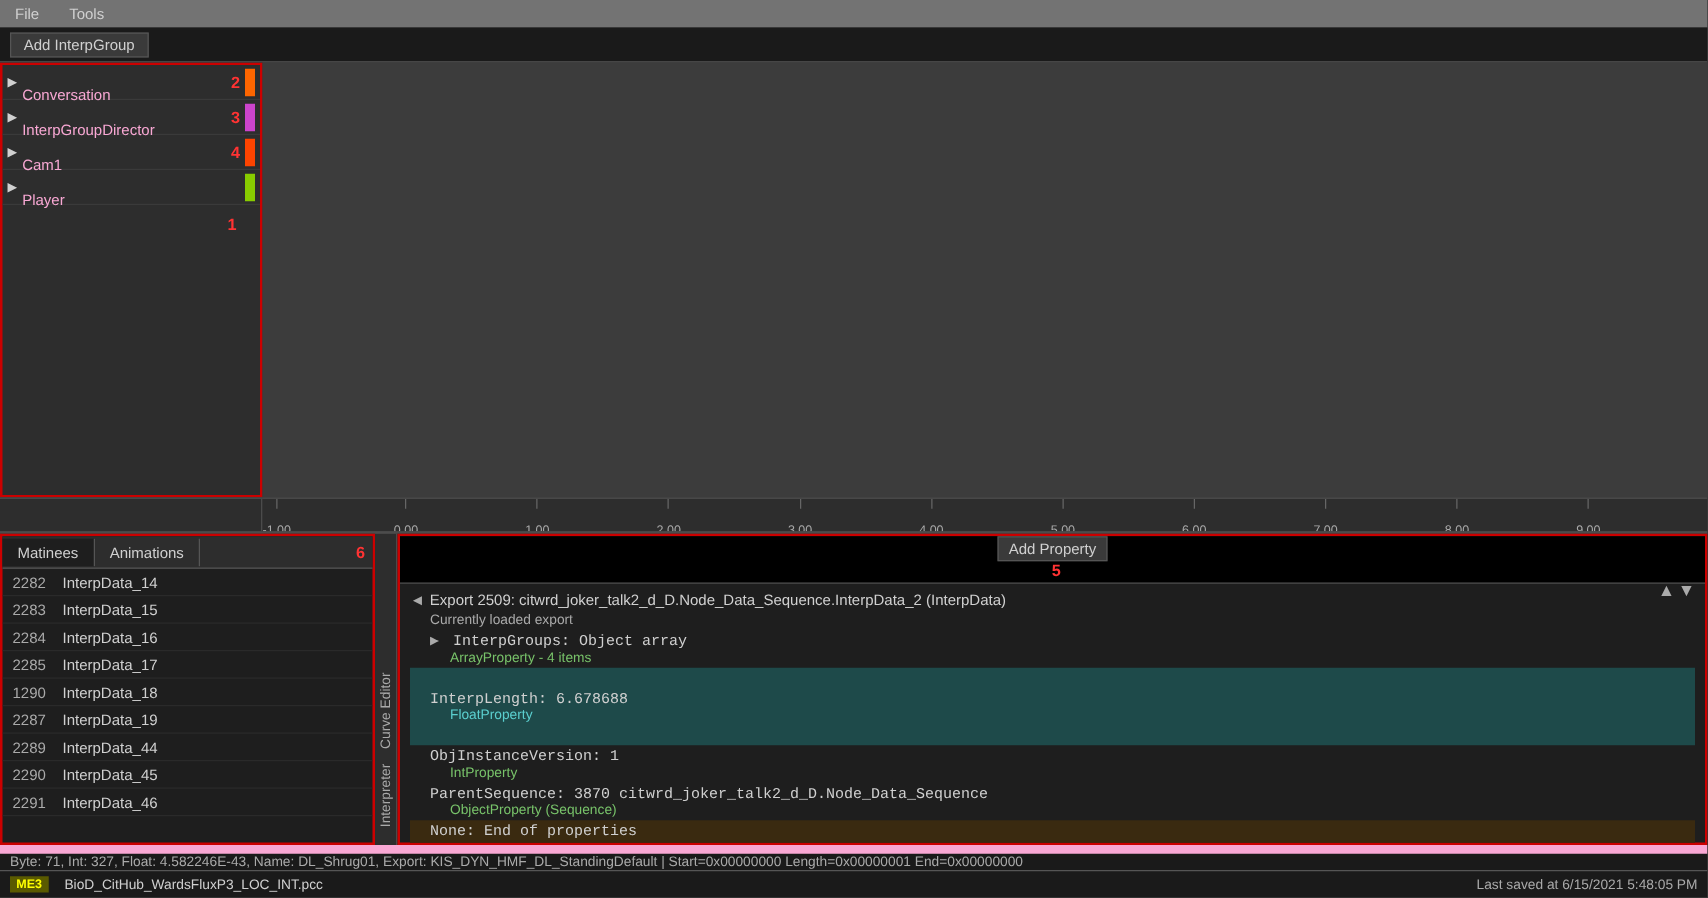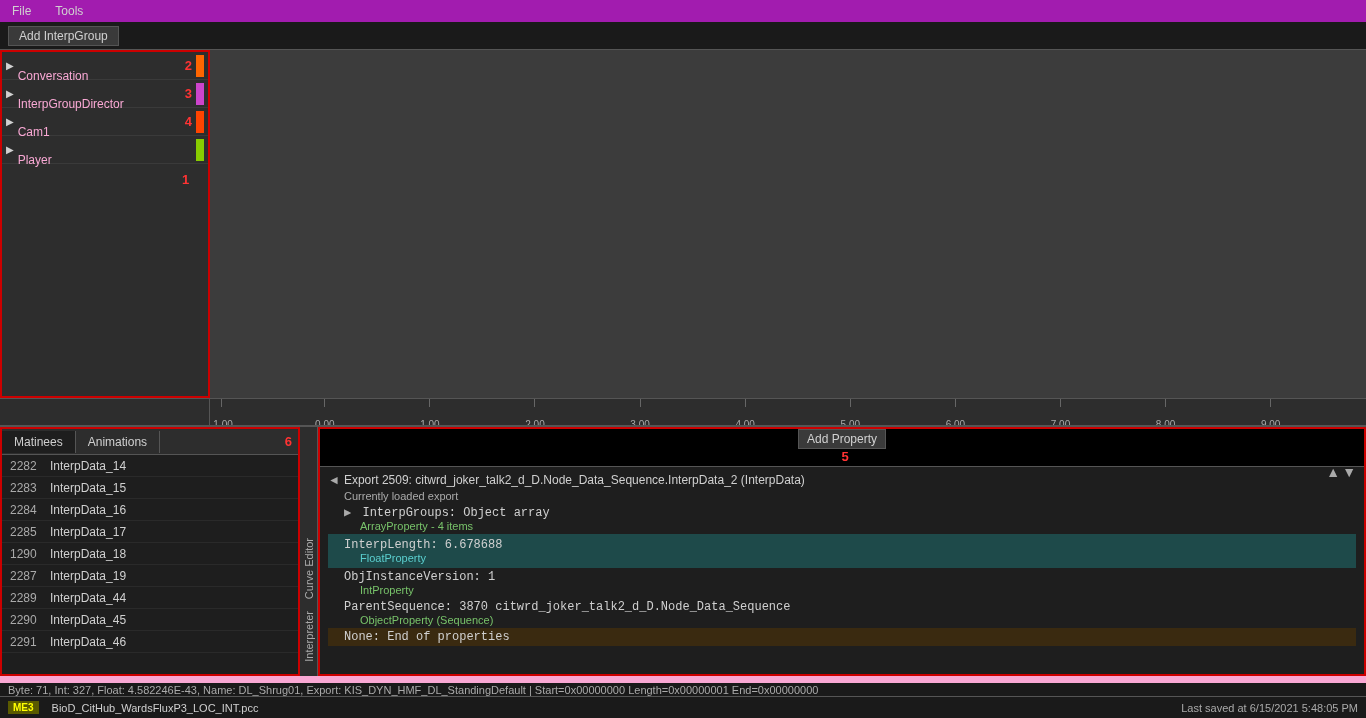--- a/index.html
+++ b/index.html
@@ -12,21 +12,21 @@
       height: 718px;
       overflow: hidden;
       display: flex;
       flex-direction: column;
     }
 
     
     .menubar {
       display: flex;
       align-items: center;
-      background: #a21caf;
+      background: #737373;
       height: 22px;
       padding: 0 8px;
       gap: 16px;
       flex-shrink: 0;
     }
     .menubar-item {
       color: #d0d0d0;
       font-size: 12px;
       cursor: pointer;
       padding: 0 4px;
@@ -273,21 +273,21 @@
       padding: 2px 16px;
       cursor: pointer;
     }
 
     .prop-key { color: #d0d0d0; font-size: 12px; font-family: Liberation Mono, monospace; }
     .prop-key .prop-arrow { color: #aaa; margin-right: 4px; }
     .prop-type { color: #78c36a; font-size: 11px; padding-left: 16px; }
 
     .prop-row-highlighted {
       background: #1e4a4a;
-      padding: 4px 16px;
+      padding: 18px 16px;
     }
     .prop-row-highlighted .prop-key { color: #d0d0d0; }
     .prop-row-highlighted .prop-type { color: #5bcfcf; }
 
     .prop-row-orange {
       background: #3a2a10;
       padding: 2px 16px;
     }
     .prop-row-orange .prop-key { color: #d0d0d0; }
 

